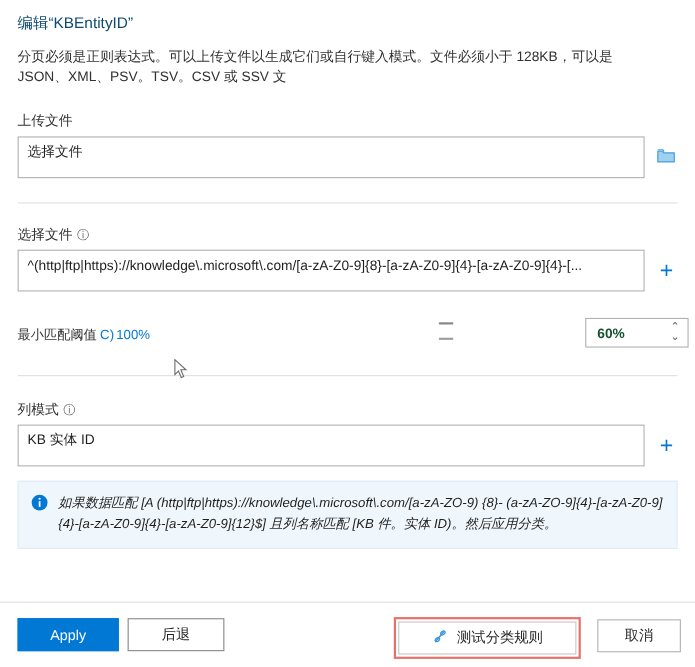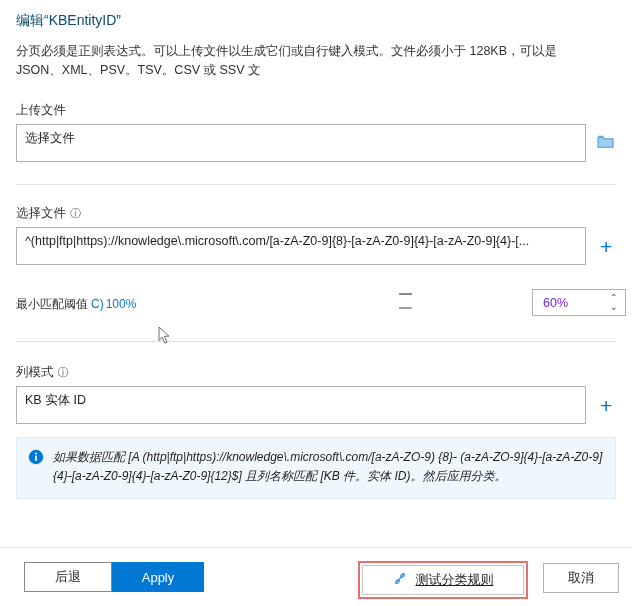--- a/index.html
+++ b/index.html
@@ -174,21 +174,22 @@
     border: 1px solid #b1b1b1;
     background: #fff;
     box-sizing: border-box;
     display: flex;
     align-items: center;
     justify-content: space-between;
     padding: 0 7px 0 10px;
   }
   .spinner .val {
     font-size: 12.5px;
-    color: #6d28d9;
+    color: #14532d;
+    font-weight: bold;
   }
   .spinner .arrows {
     display: flex;
     flex-direction: column;
     align-items: center;
     gap: 1px;
     color: #605e5c;
     line-height: 8px;
     font-size: 10px;
   }
@@ -274,21 +275,20 @@
   .btn.test {
     width: 100%;
     height: 100%;
     border: 1px solid #c8c6c4;
     display: flex;
     align-items: center;
     justify-content: center;
     gap: 8px;
     min-width: 0;
     padding: 12px;
-    text-decoration: underline;
   }
   .btn.cancel {
     position: absolute;
     left: 543px;
     top: 15px;
     width: 76px;
     height: 30px;
     min-width: 0;
     border-color: #b1b1b1;
   }
@@ -388,22 +388,22 @@
     </div>
   </div>
 
   <span class="cursor-arrow">
     <svg width="13" height="19" viewBox="0 0 13 19" aria-hidden="true">
       <path d="M1 1l10 9.2H6.4l2.6 6-2.2 1-2.6-6L1 14.6z" fill="#ffffff" stroke="#6b6b6b" stroke-width="1"></path>
     </svg>
   </span>
 
   <div class="footer">
+    <button class="btn primary">Apply</button>
     <button class="btn back">后退</button>
-    <button class="btn primary">Apply</button>
 
     <div class="test-wrap">
       <button class="btn test">
         <span class="flask-icon">
           <svg width="15" height="15" viewBox="0 0 15 15" aria-hidden="true">
             <path d="M3 12.2L10.6 3.1" stroke="#3a96dd" stroke-width="1.3" stroke-linecap="round"></path>
             <ellipse cx="4.6" cy="10.5" rx="2.2" ry="1.5" transform="rotate(-40 4.6 10.5)" fill="none" stroke="#3a96dd" stroke-width="1.2"></ellipse>
             <ellipse cx="9.6" cy="4.5" rx="2.2" ry="1.5" transform="rotate(-40 9.6 4.5)" fill="none" stroke="#3a96dd" stroke-width="1.2"></ellipse>
           </svg>
         </span>

